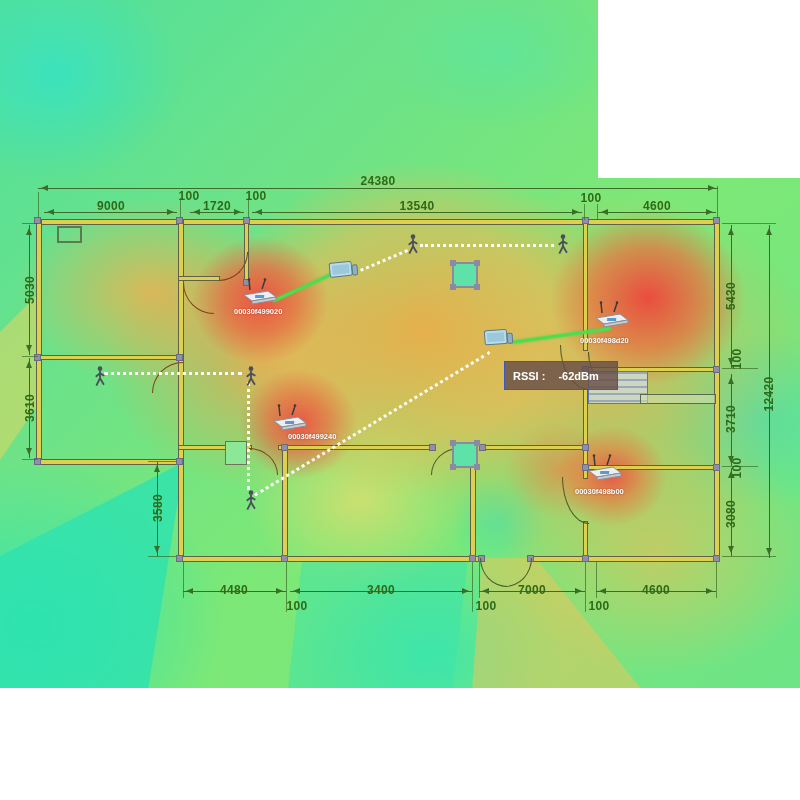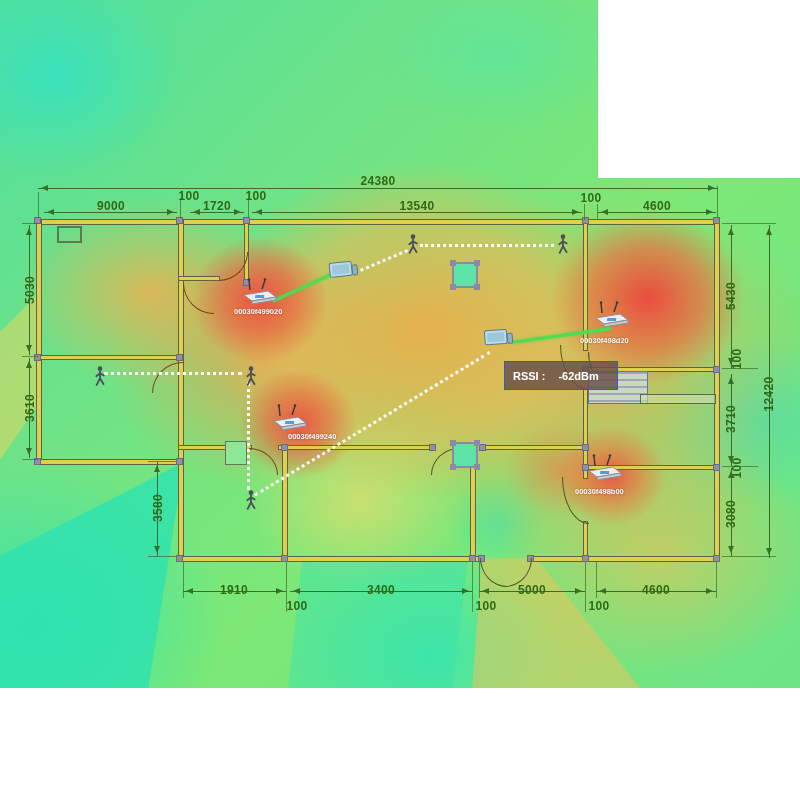--- a/index.html
+++ b/index.html
@@ -329,21 +329,21 @@
   <div class="dlab" style="left:657px;top:206px;">4600</div>
   <div class="dlab v" style="left:30px;top:290px;">5030</div>
   <div class="dlab v" style="left:30px;top:408px;">3610</div>
   <div class="dlab v" style="left:158px;top:508px;">3580</div>
   <div class="dlab v" style="left:731px;top:296px;">5430</div>
   <div class="dlab v" style="left:737px;top:359px;">100</div>
   <div class="dlab v" style="left:731px;top:419px;">3710</div>
   <div class="dlab v" style="left:737px;top:468px;">100</div>
   <div class="dlab v" style="left:731px;top:514px;">3080</div>
   <div class="dlab v" style="left:769px;top:394px;">12420</div>
-  <div class="dlab" style="left:234px;top:590px;">1910</div>
+  <div class="dlab" style="left:234px;top:590px;">4480</div>
   <div class="dlab" style="left:297px;top:606px;">100</div>
   <div class="dlab" style="left:381px;top:590px;">3400</div>
   <div class="dlab" style="left:486px;top:606px;">100</div>
-  <div class="dlab" style="left:532px;top:590px;">5000</div>
+  <div class="dlab" style="left:532px;top:590px;">7000</div>
   <div class="dlab" style="left:599px;top:606px;">100</div>
   <div class="dlab" style="left:656px;top:590px;">4600</div>
 
 </div>
 
 </body></html>

